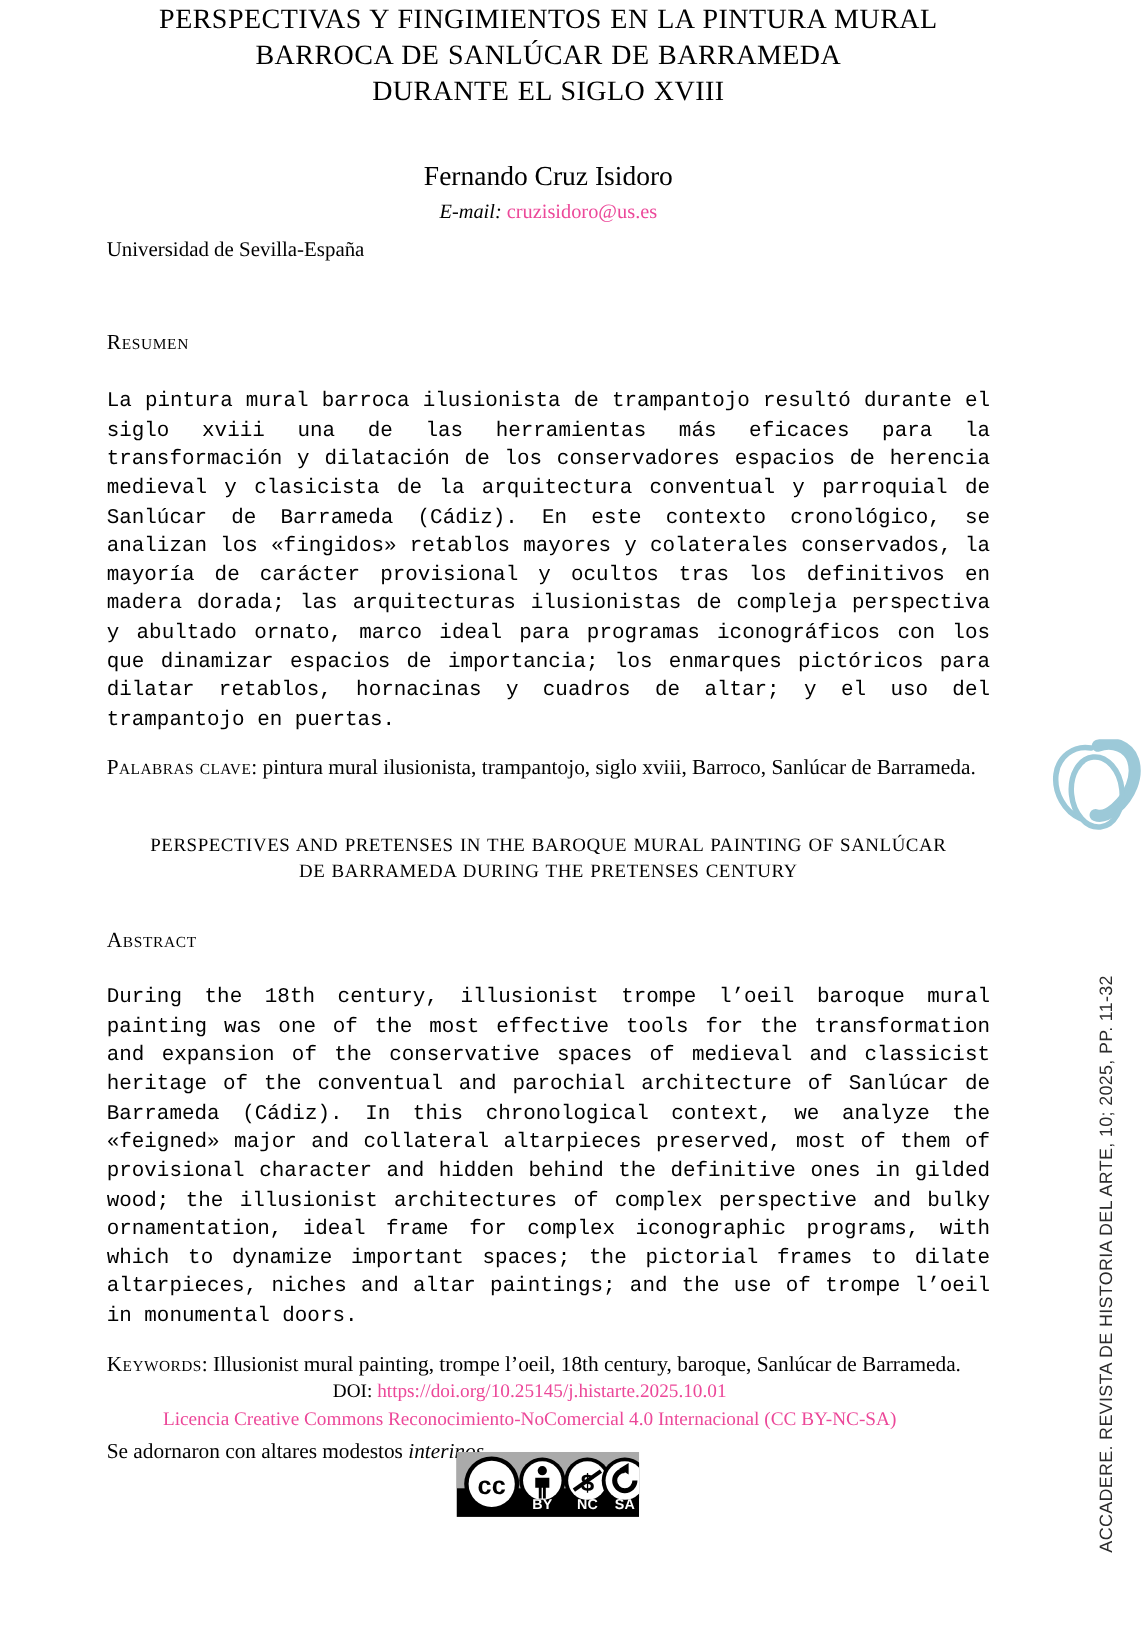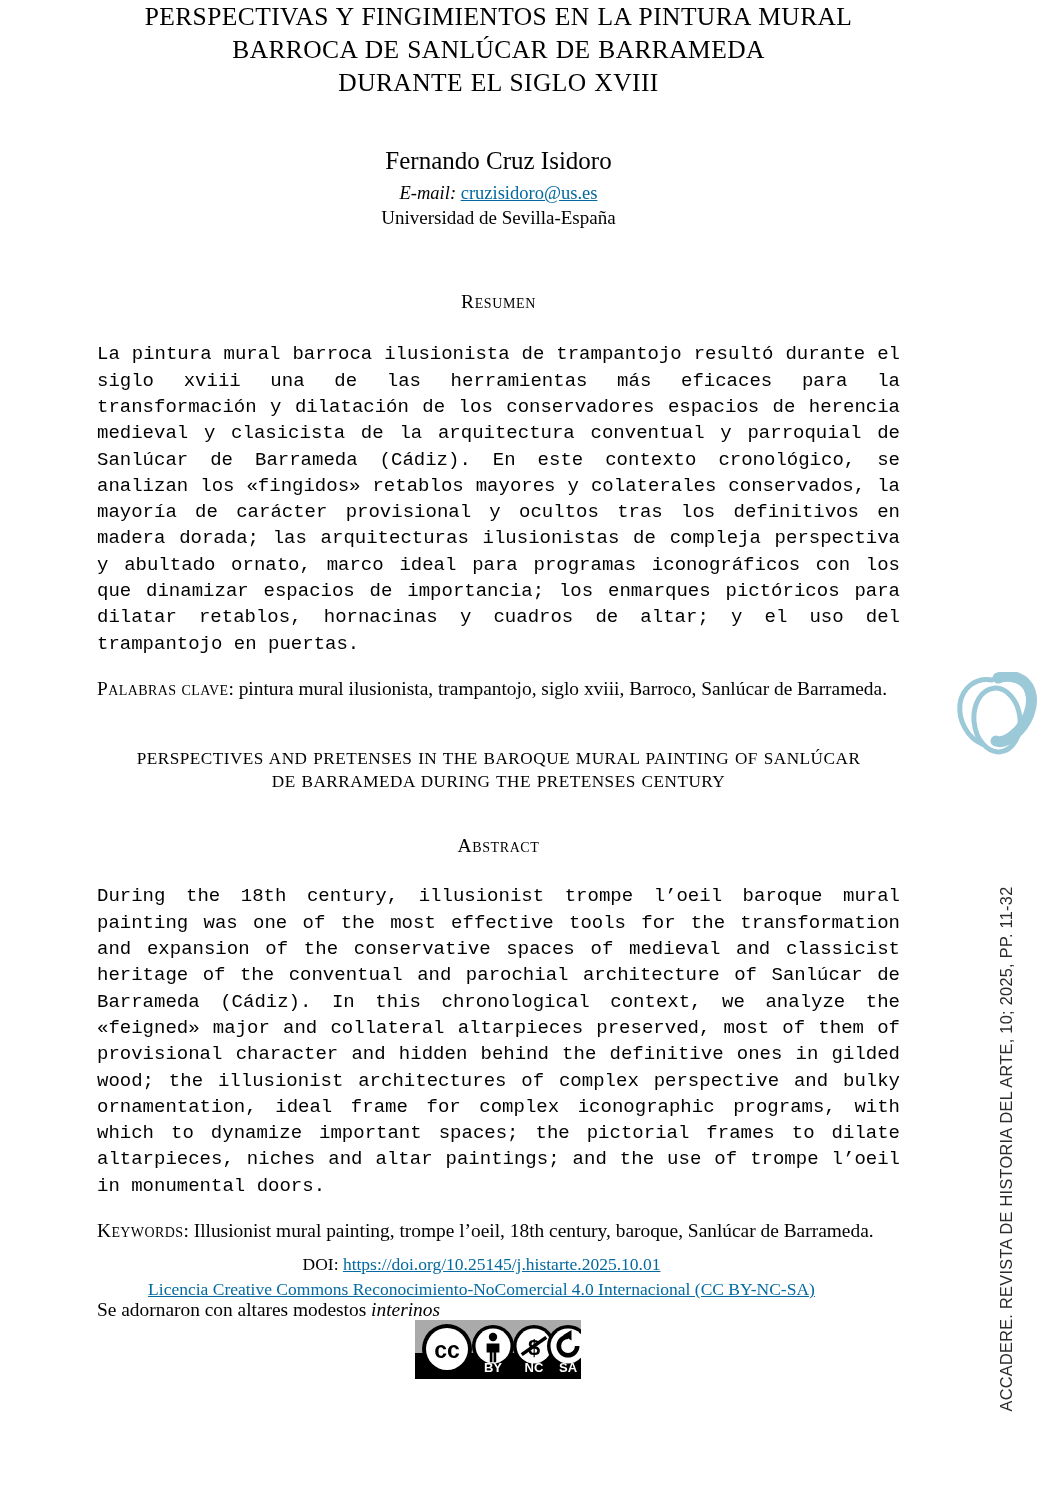--- a/index.html
+++ b/index.html
@@ -47,36 +47,33 @@
     line-height: 1.2;
   }
   .email-line {
     text-align: center;
     font-size: 18.5px;
     margin-top: 6px;
     line-height: 1.25;
   }
   .email-label { font-style: italic; }
   .link {
-    color: #0369a1;
-    text-decoration: underline;
+    color: #ec4899;
   }
   .affiliation {
-    text-align: center;
     font-size: 19px;
-    margin-top: 0;
+    margin-top: 10px;
     line-height: 1.25;
   }
 
   .section-head {
     font-size: 19.5px;
     font-variant: small-caps;
     letter-spacing: 0.6px;
     margin-top: 62px;
-    text-align: center;
   }
   .section-head.abstract-head { margin-top: 42px; }
 
   .abstract-body {
     font-size: 19px;
     line-height: 1.385;
     text-align: justify;
     margin-top: 28px;
     hyphens: none;
     font-family: Liberation Mono, monospace;

